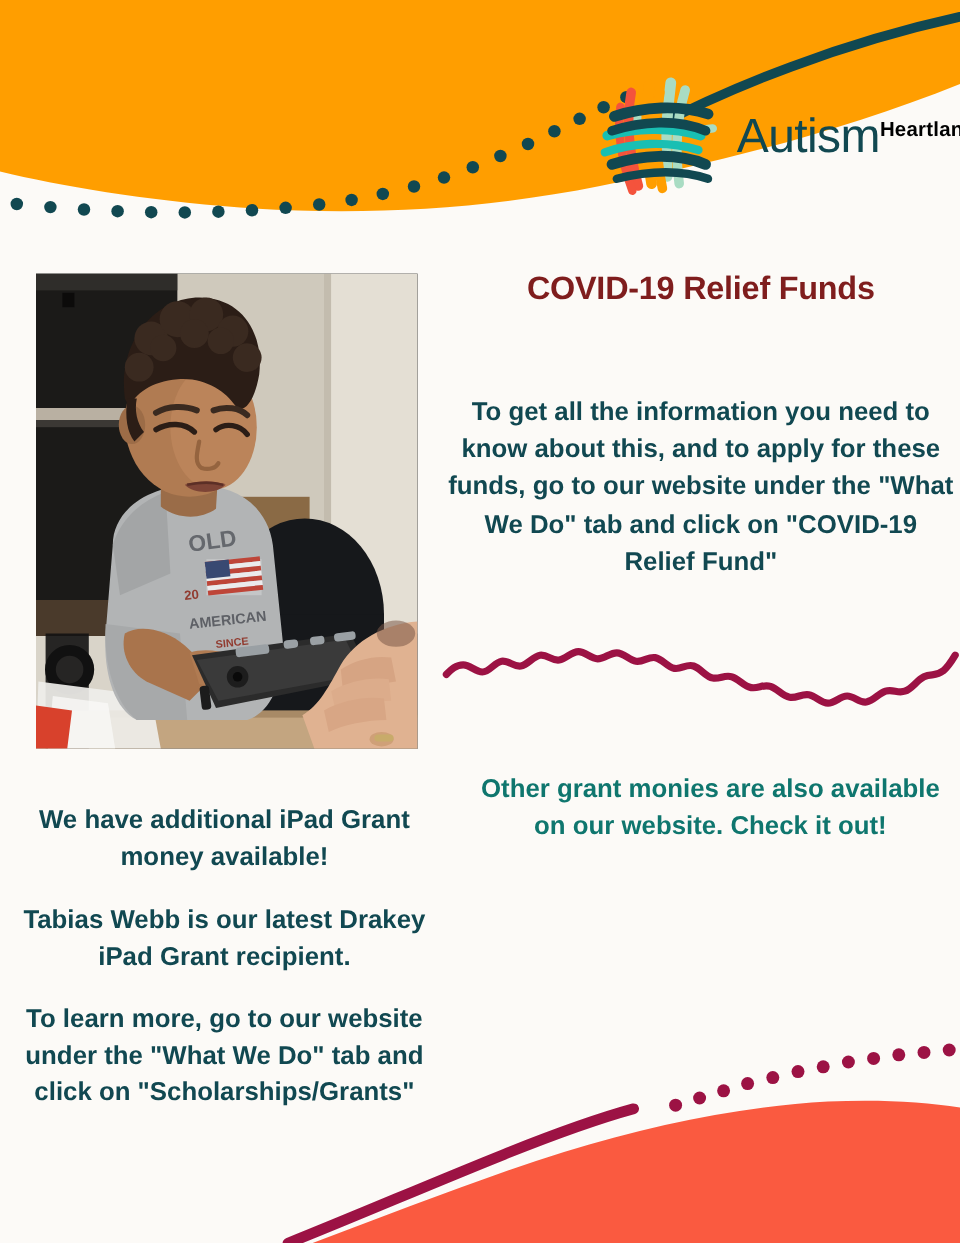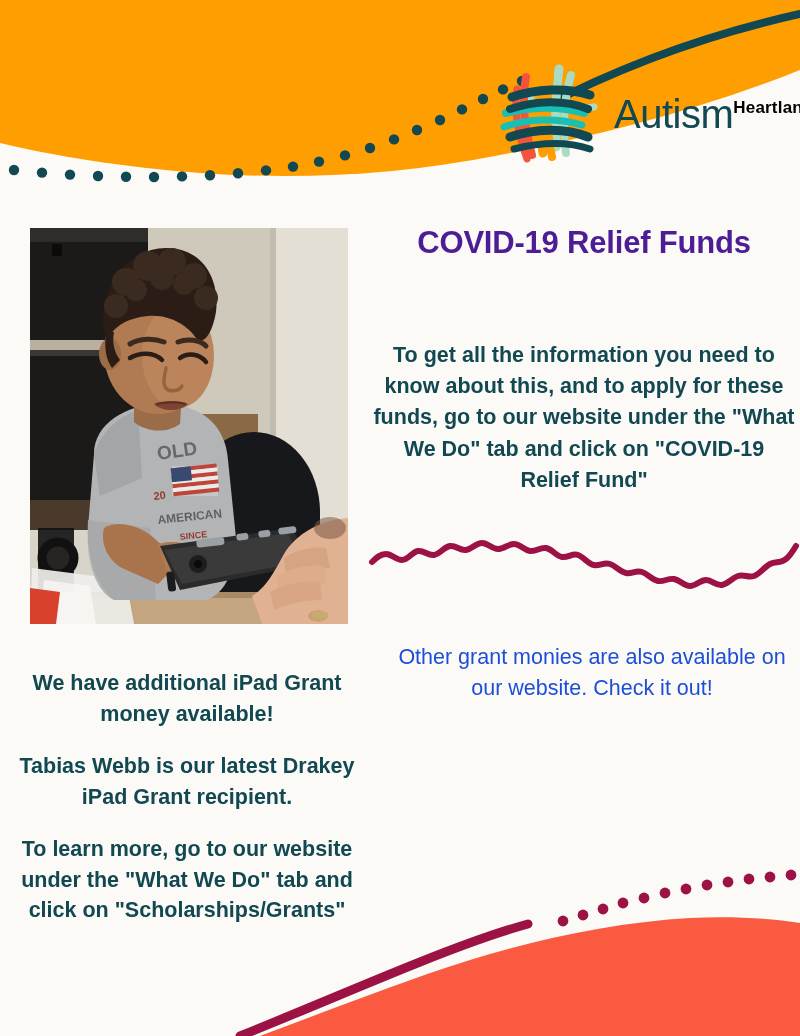--- a/index.html
+++ b/index.html
@@ -80,47 +80,46 @@
   }
   .photo svg { display:block; }
 
   
   .headline {
     position: absolute;
     left: 372px;
     top: 224px;
     width: 424px;
     text-align: center;
-    color: #4c1d95;
-    font-size: 31px;
+    color: #7f1d1d;
+    font-size: 27px;
     font-weight: 700;
     line-height: 1.22;
     letter-spacing: -0.2px;
   }
   .body-right {
     position: absolute;
     left: 372px;
     top: 328px;
     width: 424px;
     text-align: center;
     color: #114851;
     font-size: 21.5px;
     font-weight: 700;
     line-height: 1.45;
-    margin-top: 12px;
   }
   .maroon-block {
     position: absolute;
     left: 392px;
     top: 642px;
     width: 400px;
     text-align: center;
-    color: #1d4ed8;
+    color: #0f766e;
     font-size: 21.5px;
-    font-weight: 400;
+    font-weight: 700;
     line-height: 1.42;
   }
   .left-text {
     position: absolute;
     left: 12px;
     top: 668px;
     width: 350px;
     text-align: center;
     color: #114851;
   }

